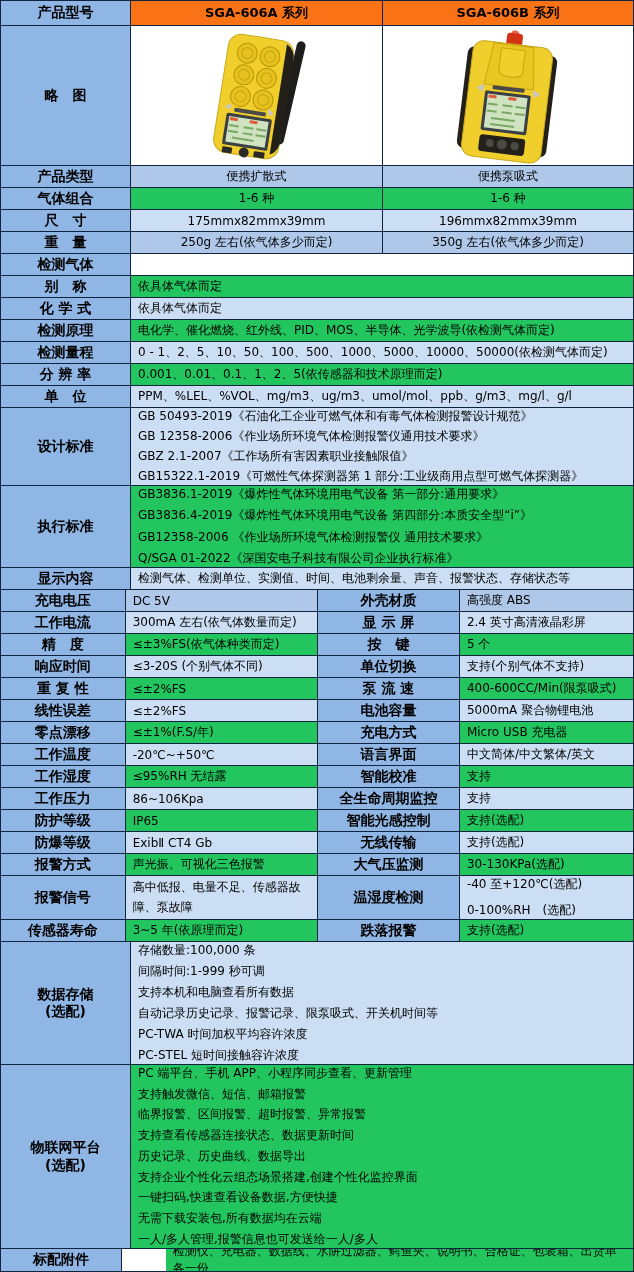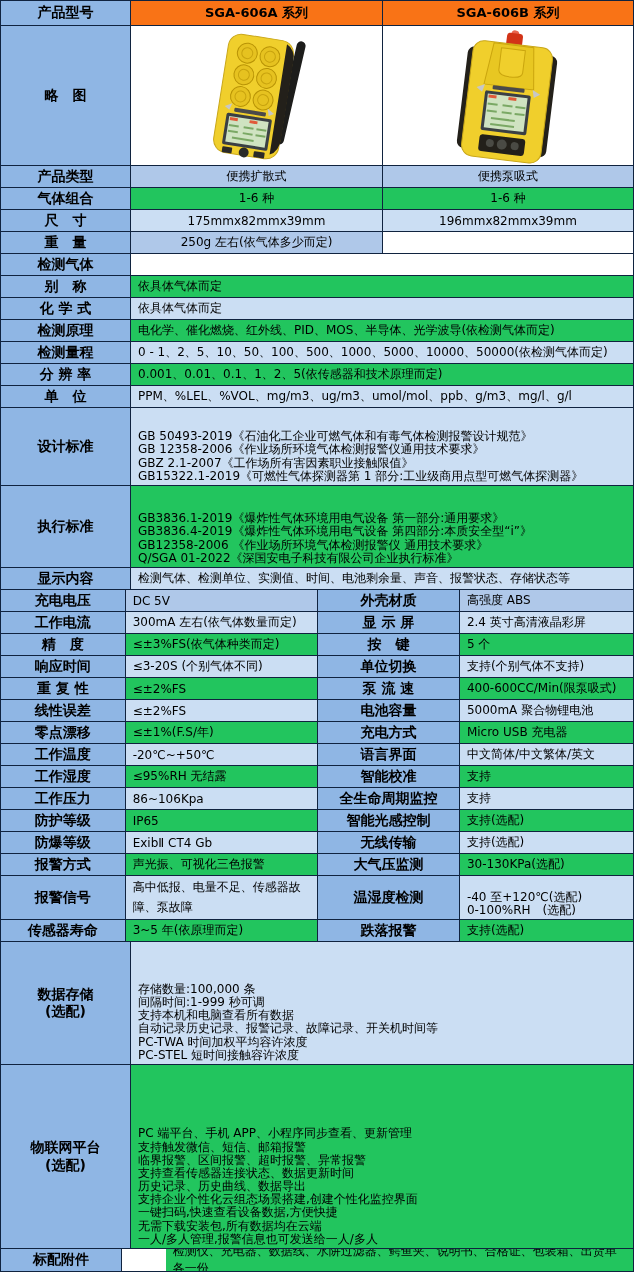--- a/index.html
+++ b/index.html
@@ -32,21 +32,21 @@
   .h-design { height:78px; }
   .h-exec { height:82px; }
   .h-alarm { height:44px; }
   .h-storage { height:123px; }
   .h-iot { height:184px; }
   
   .center { justify-content:center; text-align:center; }
   .val { font-size:12px; }
   .val-left { padding:0 7px; }
   .bold { font-weight:bold; font-size:13px; }
-  .multiline { flex-direction:column; align-items:flex-start; justify-content:flex-end; padding:2px 7px; }
+  .multiline { flex-direction:column; align-items:flex-start; justify-content:space-between; padding:2px 7px; }
   .multiline .line { line-height:1.1; }
   .wrap2 { line-height:1.6; padding:2px 7px; align-items:center; }
 </style>
 </head>
 <body>
 
 <div class="tbl">
 
   <div class="row h-head">
     <div class="cell lbl w-lbl">产品型号</div>
@@ -151,20 +151,21 @@
     <div class="cell w-b shade-m center val last">1-6 种</div>
   </div>
   <div class="row h-std">
     <div class="cell lbl w-lbl">尺　寸</div>
     <div class="cell w-a shade-l center val">175mmx82mmx39mm</div>
     <div class="cell w-b shade-l center val last">196mmx82mmx39mm</div>
   </div>
   <div class="row h-std">
     <div class="cell lbl w-lbl">重　量</div>
     <div class="cell w-a shade-d center val">250g 左右(依气体多少而定)</div>
+    <div class="cell w-b shade-d center val last">350g 左右(依气体多少而定)</div>
   </div>
 
   <div class="row h-std">
     <div class="cell lbl w-lbl">检测气体</div>
   </div>
   <div class="row h-std">
     <div class="cell lbl w-lbl">别　称</div>
     <div class="cell w-full shade-m val val-left last">依具体气体而定</div>
   </div>
   <div class="row h-std">
@@ -313,21 +314,21 @@
     <div class="cell lbl w-lbl">
       <div>
         <div>数据存储</div>
         <div>(选配)</div>
       </div>
     </div>
     <div class="cell w-full shade-l val multiline last">
       <div class="line">存储数量:100,000 条</div>
       <div class="line">间隔时间:1-999 秒可调</div>
       <div class="line">支持本机和电脑查看所有数据</div>
-      <div class="line">自动记录历史记录、报警记录、故障记录、开关机时间等</div>
+      <div class="line">自动记录历史记录、报警记录、限泵吸式、开关机时间等</div>
       <div class="line">PC-TWA 时间加权平均容许浓度</div>
       <div class="line">PC-STEL 短时间接触容许浓度</div>
     </div>
   </div>
 
   <div class="row h-iot">
     <div class="cell lbl w-lbl">
       <div>
         <div>物联网平台</div>
         <div>(选配)</div>

